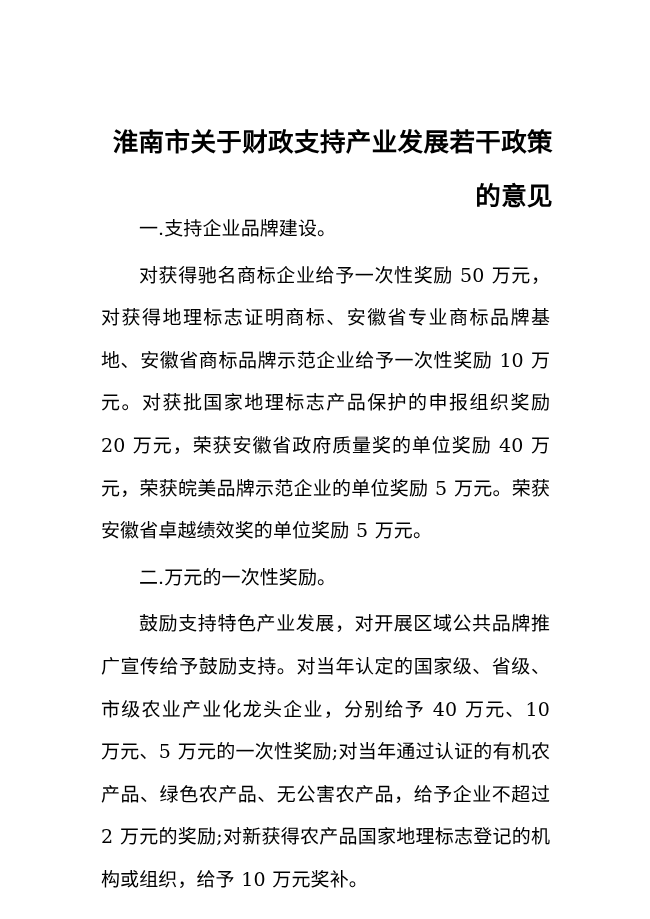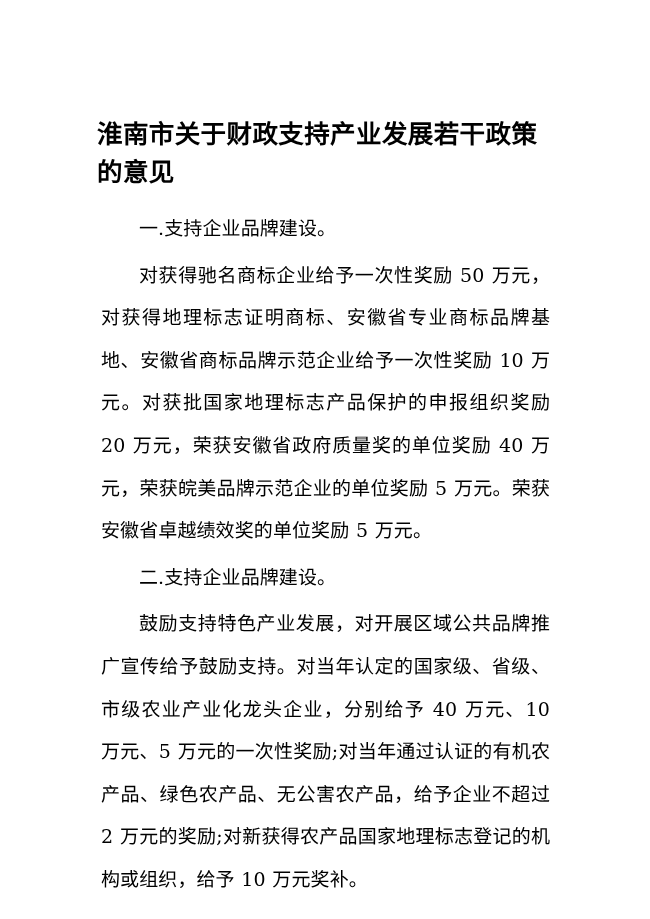--- a/index.html
+++ b/index.html
@@ -21,24 +21,24 @@
     width: 650px;
     height: 919px;
     background: #ffffff;
     box-sizing: border-box;
   }
   .doc-title {
     position: absolute;
     left: 97px;
     top: 98px;
     width: 456px;
-    text-align: left;
+    text-align: right;
     font-size: 25.5px;
     font-weight: bold;
-    line-height: 38px;
+    line-height: 54px;
     letter-spacing: 0.4px;
     font-family: "DejaVu Serif", "Liberation Serif", serif;
   }
   .body-block {
     position: absolute;
     left: 97px;
     top: 203px;
     width: 457px;
   }
   p.para {
@@ -62,19 +62,19 @@
 <div id="page">
 
   <h1 class="doc-title">淮南市关于财政支持产业发展若干政策的意见</h1>
 
   <div class="body-block">
 
     <p class="para heading">一.支持企业品牌建设。</p>
 
     <p class="para">对获得驰名商标企业给予一次性奖励 50 万元，对获得地理标志证明商标、安徽省专业商标品牌基地、安徽省商标品牌示范企业给予一次性奖励 10 万元。对获批国家地理标志产品保护的申报组织奖励 20 万元，荣获安徽省政府质量奖的单位奖励 40 万元，荣获皖美品牌示范企业的单位奖励 5 万元。荣获安徽省卓越绩效奖的单位奖励 5 万元。</p>
 
-    <p class="para heading">二.支持企业品牌建设。</p>
+    <p class="para heading">二.万元的一次性奖励。</p>
 
     <p class="para">鼓励支持特色产业发展，对开展区域公共品牌推广宣传给予鼓励支持。对当年认定的国家级、省级、市级农业产业化龙头企业，分别给予 40 万元、10 万元、5 万元的一次性奖励;对当年通过认证的有机农产品、绿色农产品、无公害农产品，给予企业不超过 2 万元的奖励;对新获得农产品国家地理标志登记的机构或组织，给予 10 万元奖补。</p>
 
   </div>
 
 </div>
 
 </body></html>

